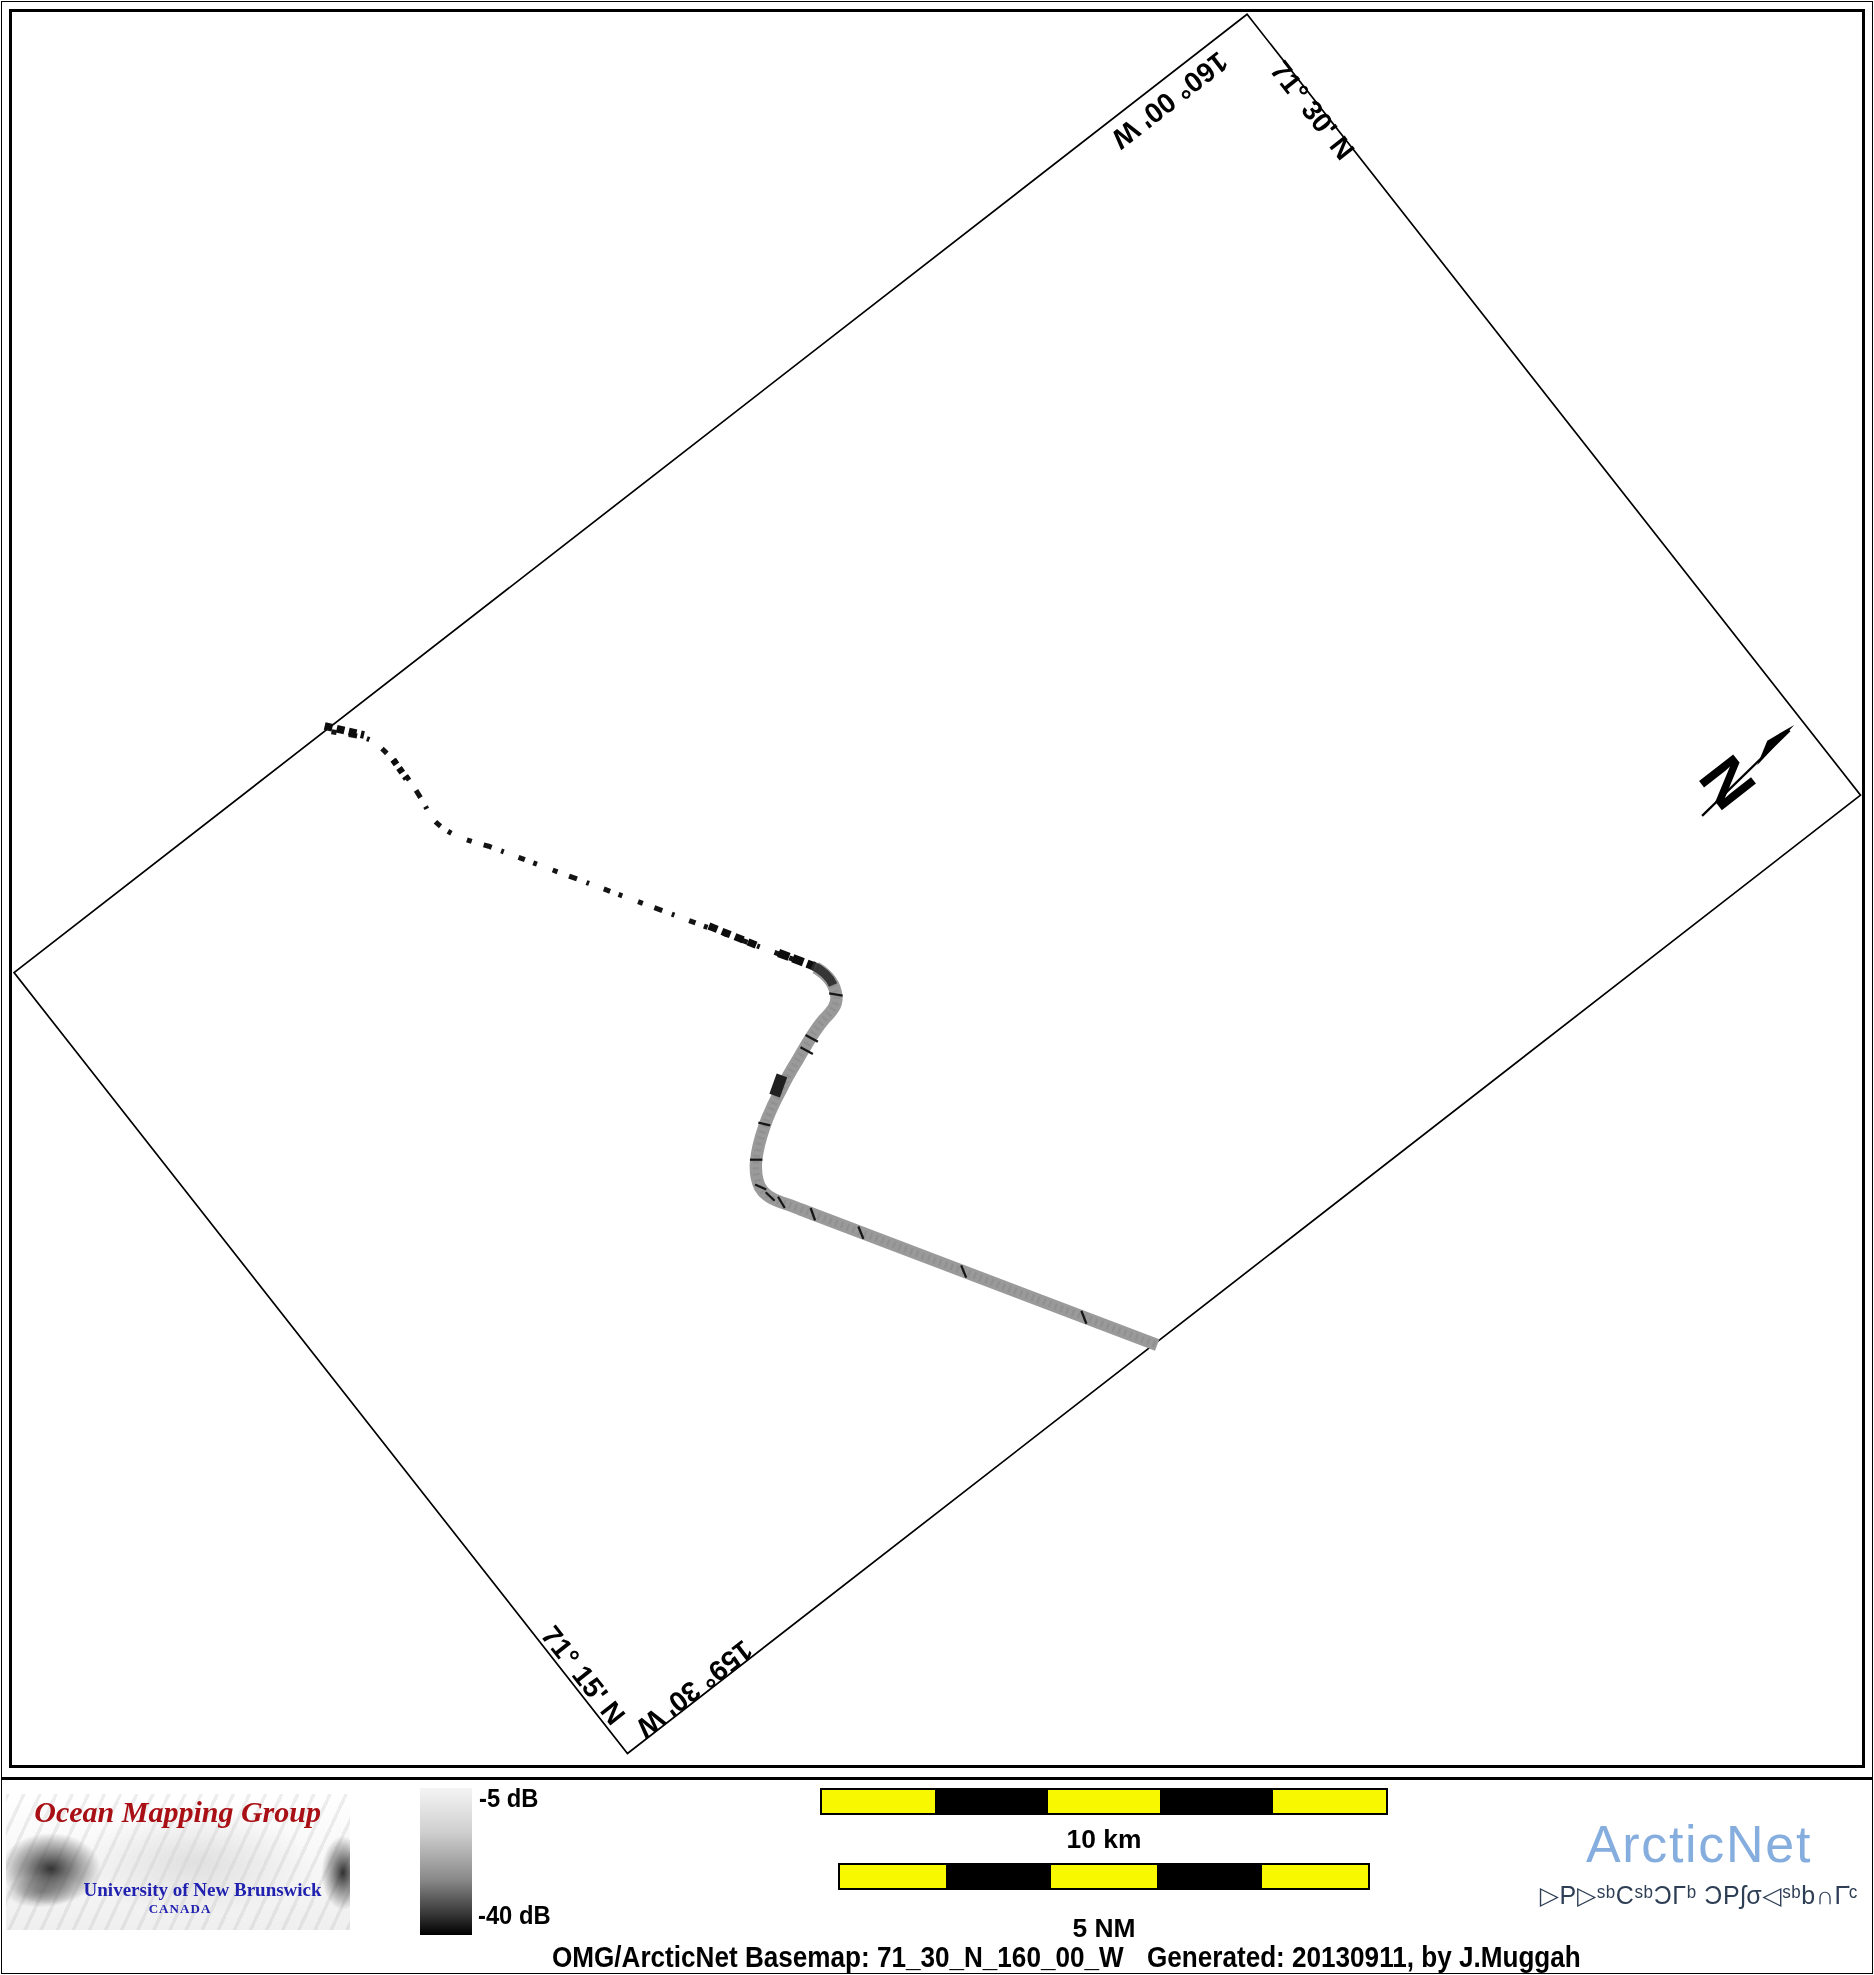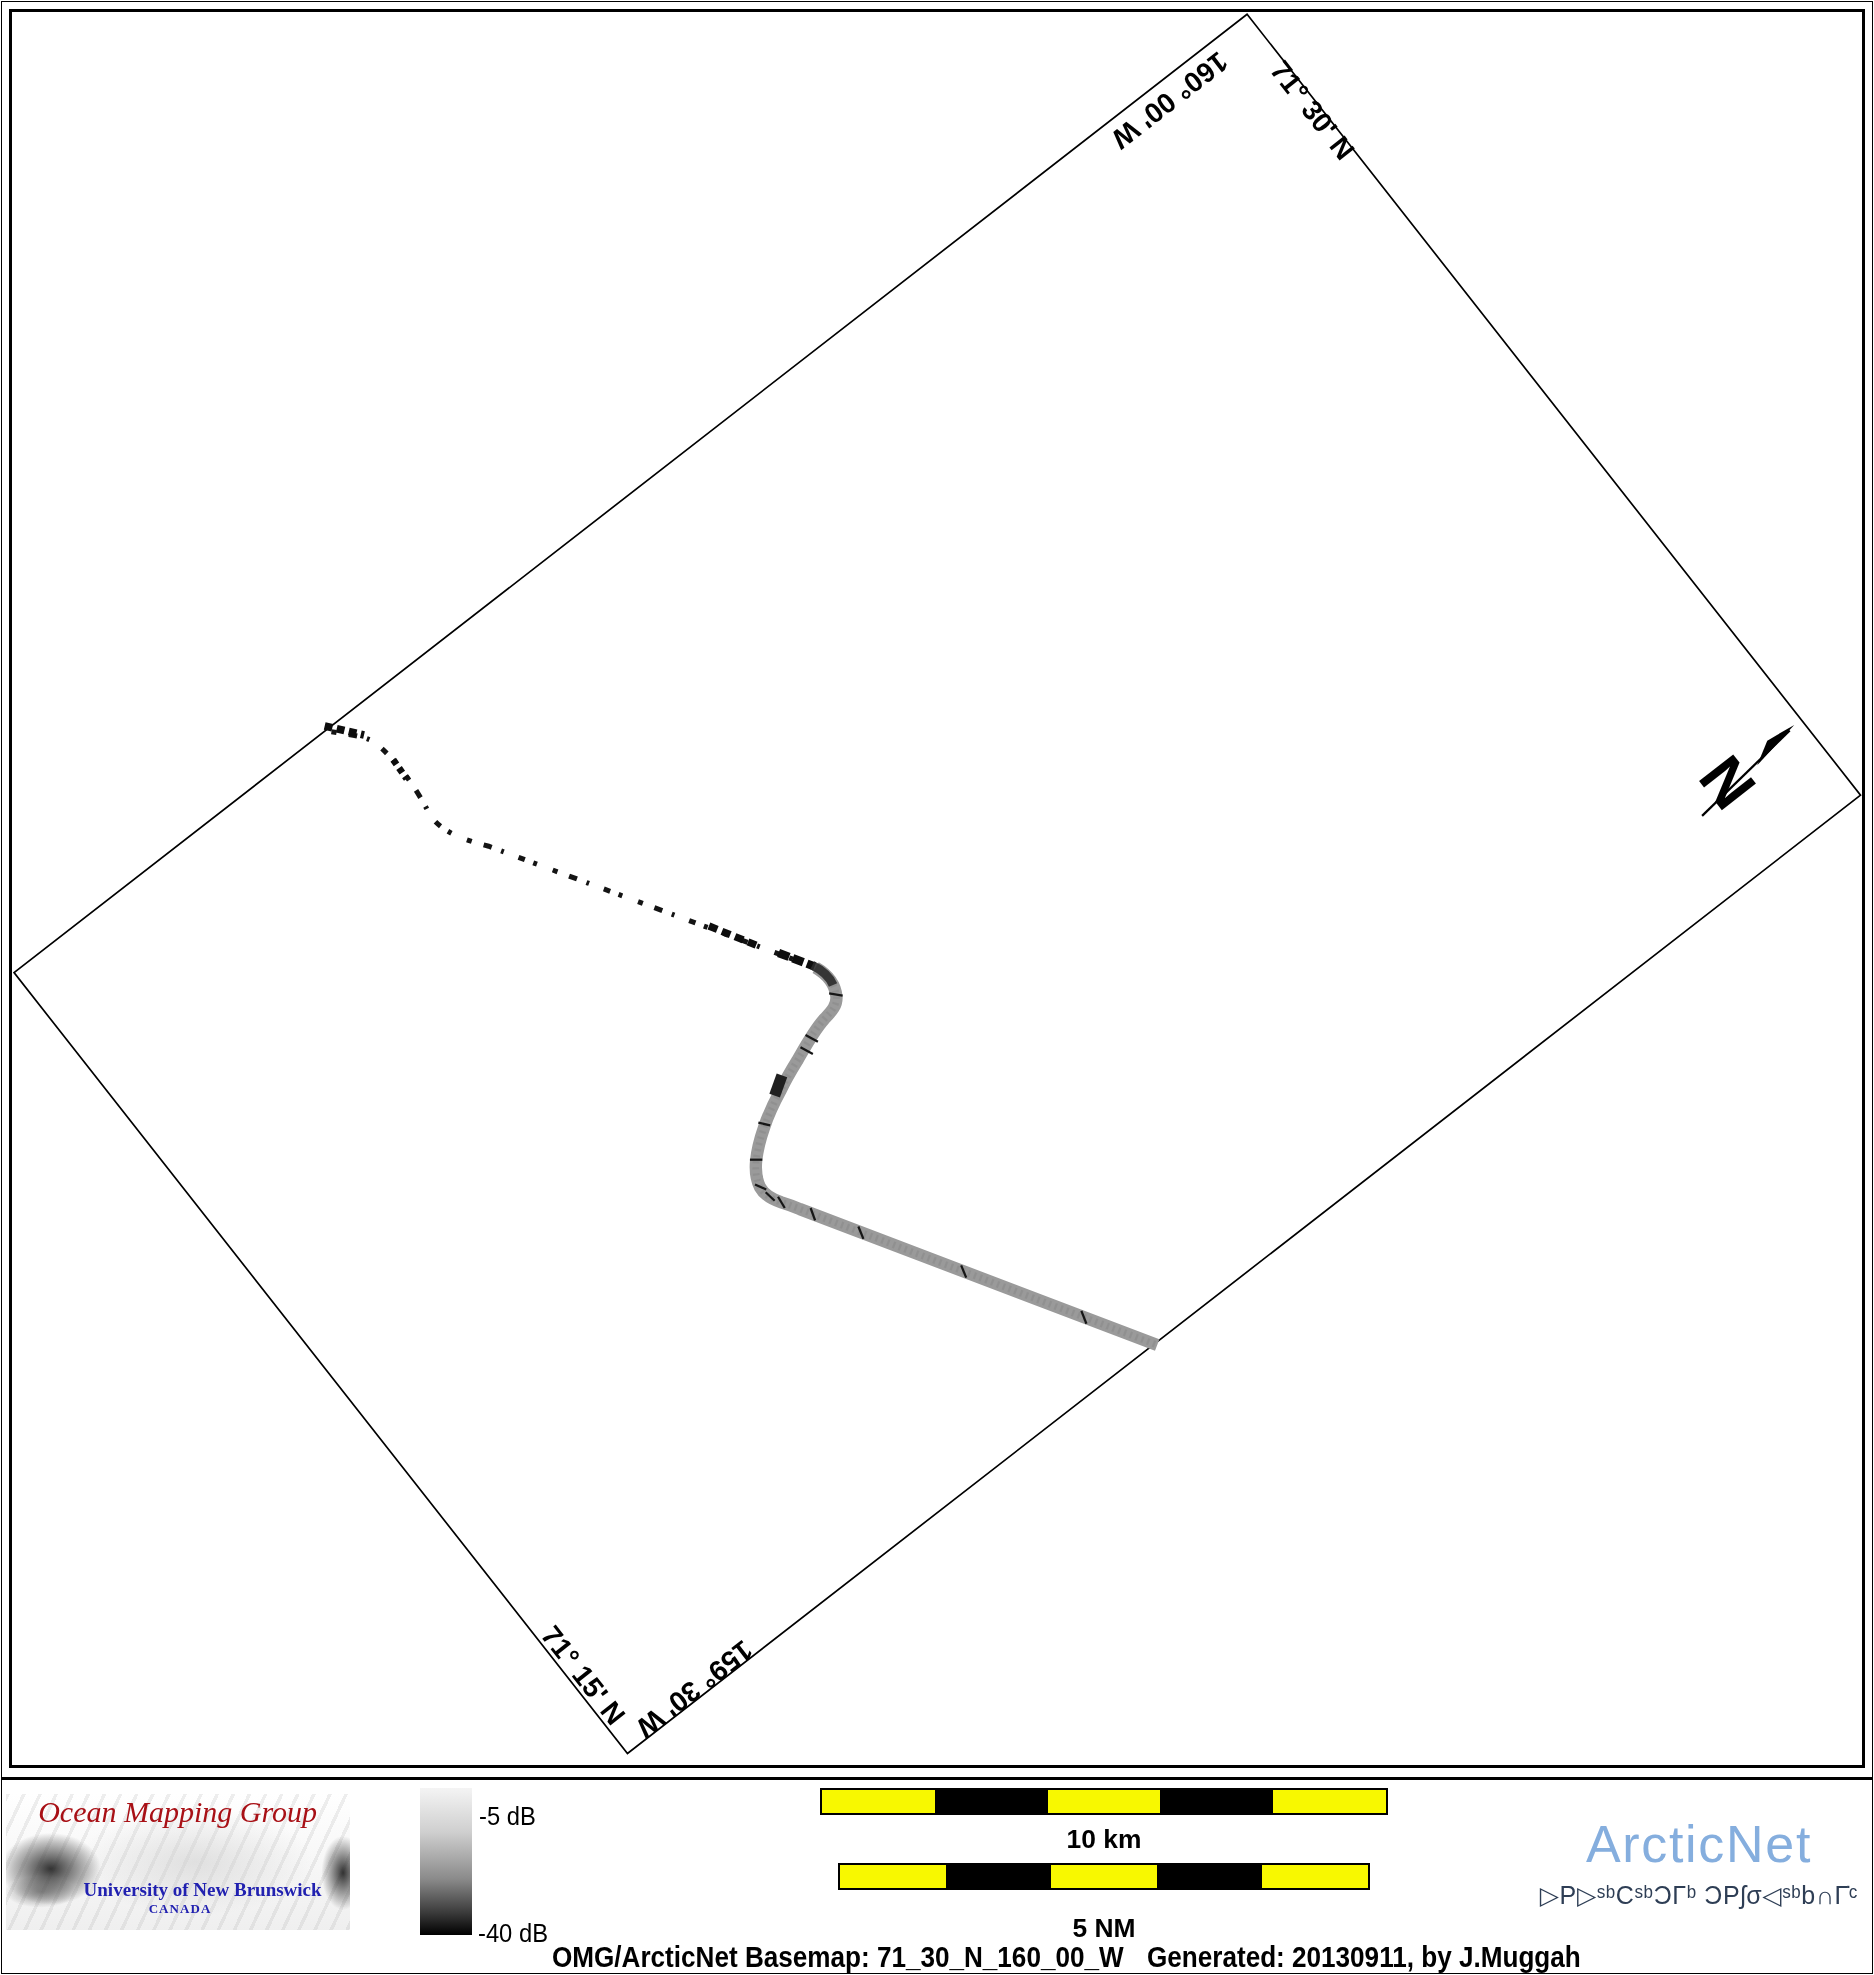--- a/index.html
+++ b/index.html
@@ -18,36 +18,36 @@
     background:
       radial-gradient(ellipse 67px 48px at 13% 55%, rgba(35,35,35,.92), rgba(120,120,120,.45) 55%, rgba(200,200,200,0) 75%),
       radial-gradient(ellipse 51px 22.5px at 10% 72%, rgba(60,60,60,.55), rgba(200,200,200,0) 70%),
       radial-gradient(ellipse 31px 53px at 98% 58%, rgba(40,40,40,.95), rgba(150,150,150,0) 70%),
       radial-gradient(ellipse 146px 67px at 55% 50%, rgba(205,205,205,.55), rgba(255,255,255,0) 80%),
       repeating-linear-gradient(115deg, rgba(160,160,160,.18) 0 3.4px, rgba(255,255,255,0) 3.4px 14.6px),
       linear-gradient(#ffffff, #efefef);
   }
   .omg-title{
     position:absolute;left:0;top:1.1px;width:100%;text-align:center;
-    font-family:"Liberation Serif", serif;font-style:italic;font-weight:normal;
+    font-family:"Liberation Serif", serif;font-style:italic;font-weight:bold;
     font-size:30px;color:#a81016;white-space:nowrap;
   }
   .omg-univ{
     position:absolute;left:51px;top:85px;width:292px;text-align:center;
     font-family:"Liberation Serif", serif;font-weight:bold;font-size:19px;color:#2121b0;white-space:nowrap;
   }
   .omg-country{
     position:absolute;left:51px;top:107px;width:247px;text-align:center;
     font-family:"Liberation Serif", serif;font-weight:bold;font-size:13px;color:#2121b0;letter-spacing:1.1px;
   }
   .colorbar{
     position:absolute;left:420px;top:1788px;width:52px;height:147px;
     background:linear-gradient(#f4f4f4 0%, #cfcfcf 30%, #8a8a8a 62%, #3a3a3a 85%, #000 100%);
   }
-  .cb-label{position:absolute;font-size:26.4px;font-weight:normal;white-space:nowrap;margin-top:18px;}
+  .cb-label{position:absolute;font-size:26.4px;font-weight:bold;white-space:nowrap;}
   .cb-top{left:479px;top:1783px;}
   .cb-bottom{left:478px;top:1900px;}
   .condensed{display:inline-block;transform:scaleX(0.9);transform-origin:0 50%;}
 
   .scalebar{position:absolute;height:27px;box-sizing:border-box;border:2.2px solid #000;display:flex;}
   .scalebar .seg{flex:1 1 0;}
   .seg.y{background:#f8f800;}
   .seg.b{background:#000;}
   .bar1{left:820px;top:1788px;width:568px;}
   .bar2{left:838px;top:1863px;width:532px;}

